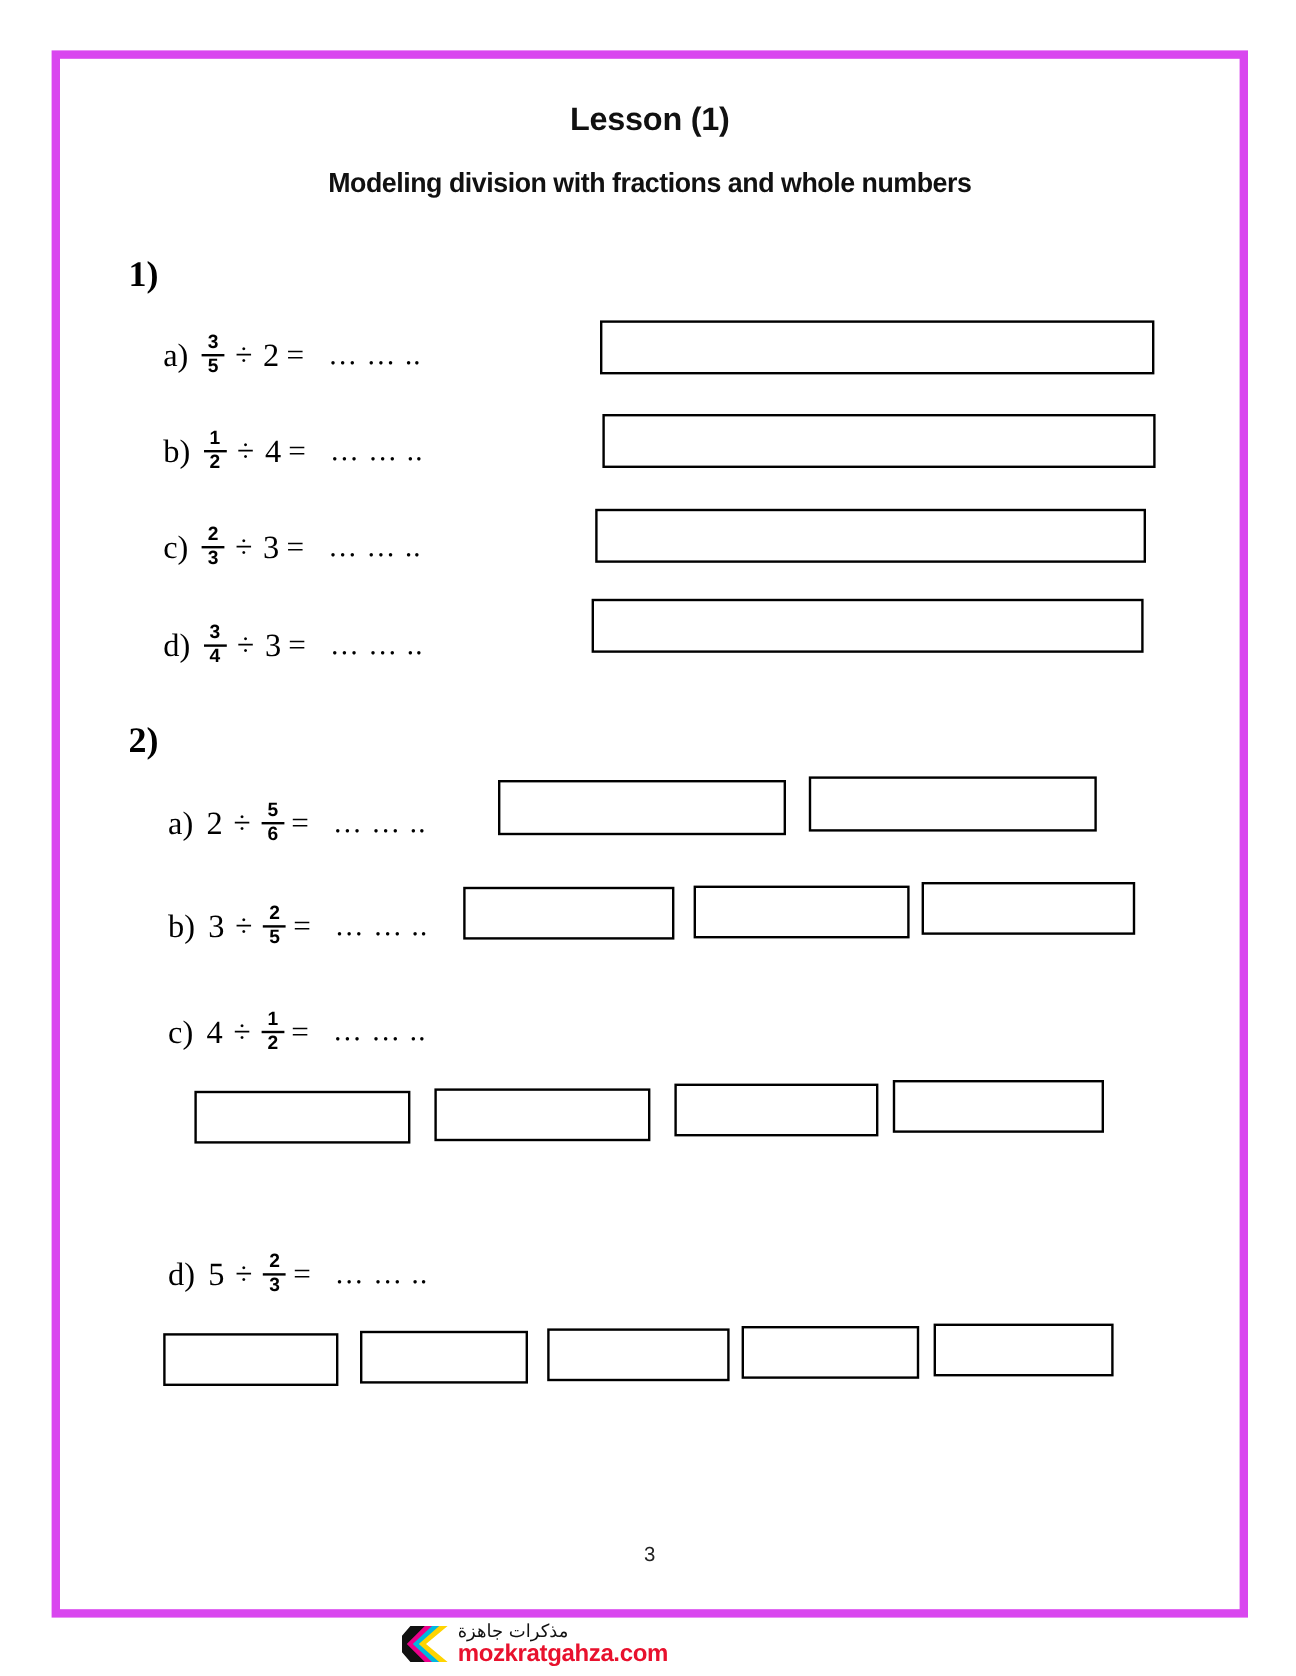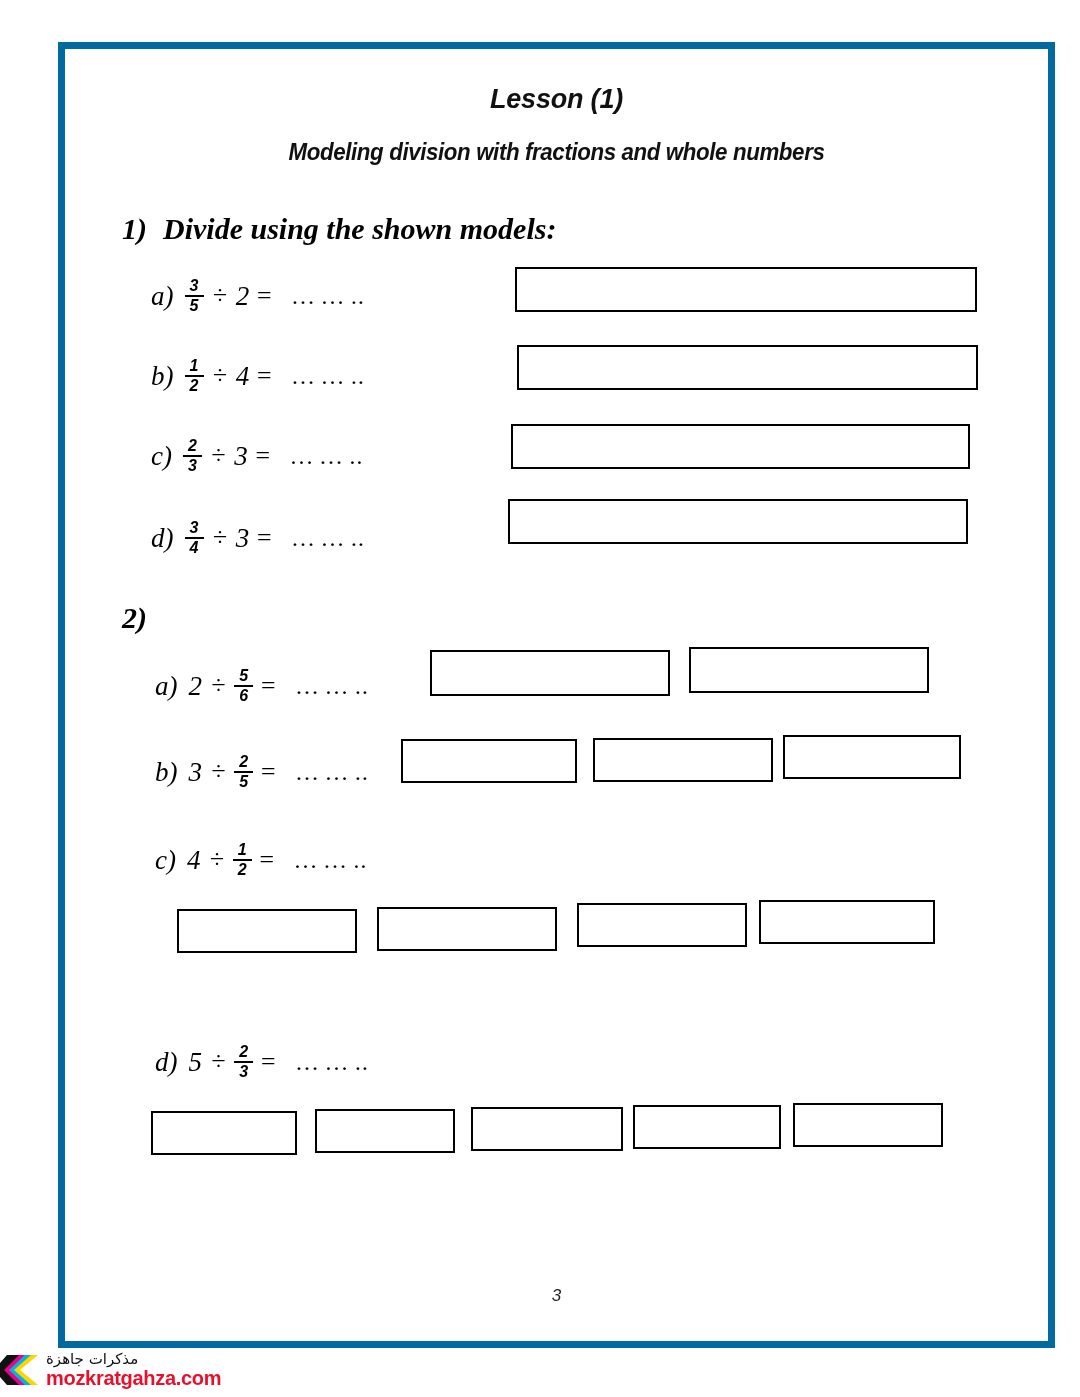--- a/index.html
+++ b/index.html
@@ -11,28 +11,27 @@
     width: 1080px;
     height: 1397px;
     position: relative;
     font-family: "Liberation Serif", serif;
     overflow: hidden;
   }
 
   
   #worksheet-page {
     position: absolute;
-    left: 58px;
+    left: 43px;
     top: 42px;
     width: 997px;
     height: 1306px;
     box-sizing: border-box;
-    border: 7px solid #0369a1;
+    border: 7px solid #d946ef;
     background: #ffffff;
-    font-style: italic;
   }
 
   
   .title-block {
     text-align: center;
     font-family: "Liberation Sans", sans-serif;
   }
   #lesson-title {
     font-size: 27px;
     font-weight: bold;
@@ -141,21 +140,21 @@
     font-size: 17px;
     color: #222;
   }
 
   #site-footer {
     position: absolute;
     left: 0;
     top: 1352px;
     width: 892px;
     display: flex;
-    justify-content: flex-start;
+    justify-content: center;
     align-items: center;
   }
   #footer-logo {
     display: flex;
     align-items: center;
   }
   #logo-mark { margin-right: 6px; flex: 0 0 auto; }
   #logo-text-block {
     display: flex;
     flex-direction: column;
@@ -182,21 +181,20 @@
 
 <div id="worksheet-page">
 
   <div class="title-block">
     <div id="lesson-title">Lesson (1)</div>
     <div id="lesson-subtitle">Modeling division with fractions and whole numbers</div>
   </div>
 
   <div id="section-1-heading" class="section-heading">
     <span class="sec-num">1)</span>
-    <span>Divide using the shown models:</span>
   </div>
 
   <div class="problem-row" style="margin-top:31px;">
     <div class="problem-expr" style="margin-left:86px;">
       <span class="prob-letter">a)</span>
       <span class="frac">
         <span class="num">3</span>
         <span class="bar"></span>
         <span class="den">5</span>
       </span>

